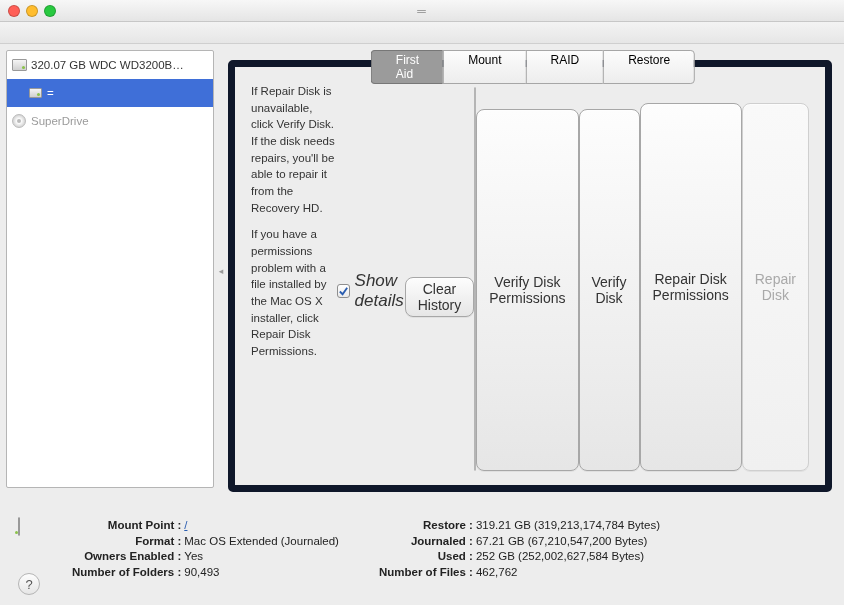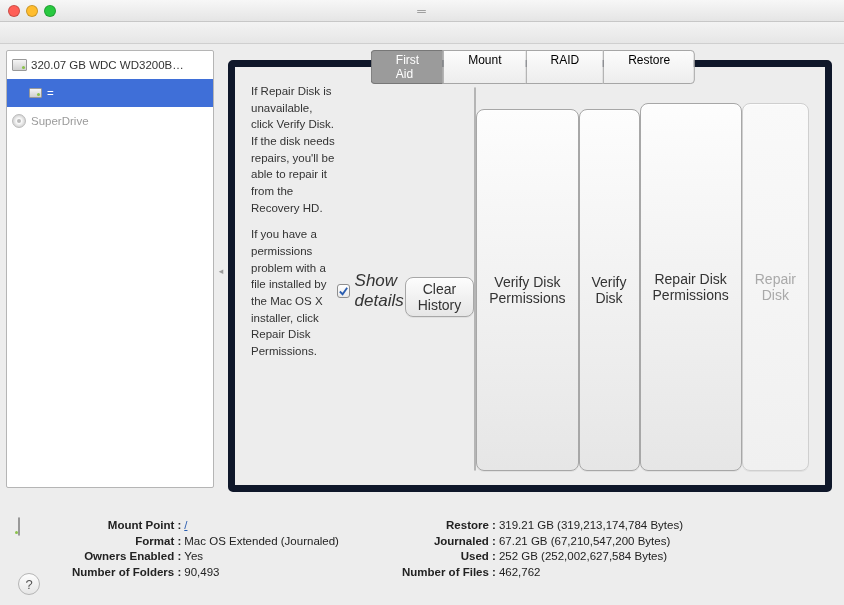--- a/index.html
+++ b/index.html
@@ -59,21 +59,21 @@
 .logbox { margin-top:4px; flex:1; min-height:160px; background:#fff; border:1px solid #b5b5b5; border-radius:2px; }
 
 .btnrow { display:flex; margin-top:14px; }
 .btnrow .spacer { flex:1; }
 .btnrow2 { display:flex; margin-top:8px; }
 
 
 .bottom { display:flex; padding:26px 18px 0 18px; gap:18px; align-items:flex-start; }
 .bigicon { width:36px; height:40px; }
 .bigicon .hdicon { width:36px; height:28px; border-radius:2px; }
-.cols { flex:1; display:flex; gap:63px; }
+.cols { flex:1; display:flex; gap:40px; }
 .col { display:flex; }
 .labels { text-align:right; font-size:11.5px; font-weight:bold; color:#222; line-height:1.35; }
 .values { text-align:left; font-size:11.5px; color:#222; line-height:1.35; padding-left:3px; }
 .values a { color:#2a5db0; text-decoration:underline; }
 
 .help { position:absolute; left:18px; bottom:10px; width:22px; height:22px; border-radius:50%; border:1px solid #b5b5b5; background:linear-gradient(#fdfdfd,#e6e6e6); display:flex; align-items:center; justify-content:center; font-size:13px; color:#555; cursor:default; }
 </style>
 </head>
 <body>
 

